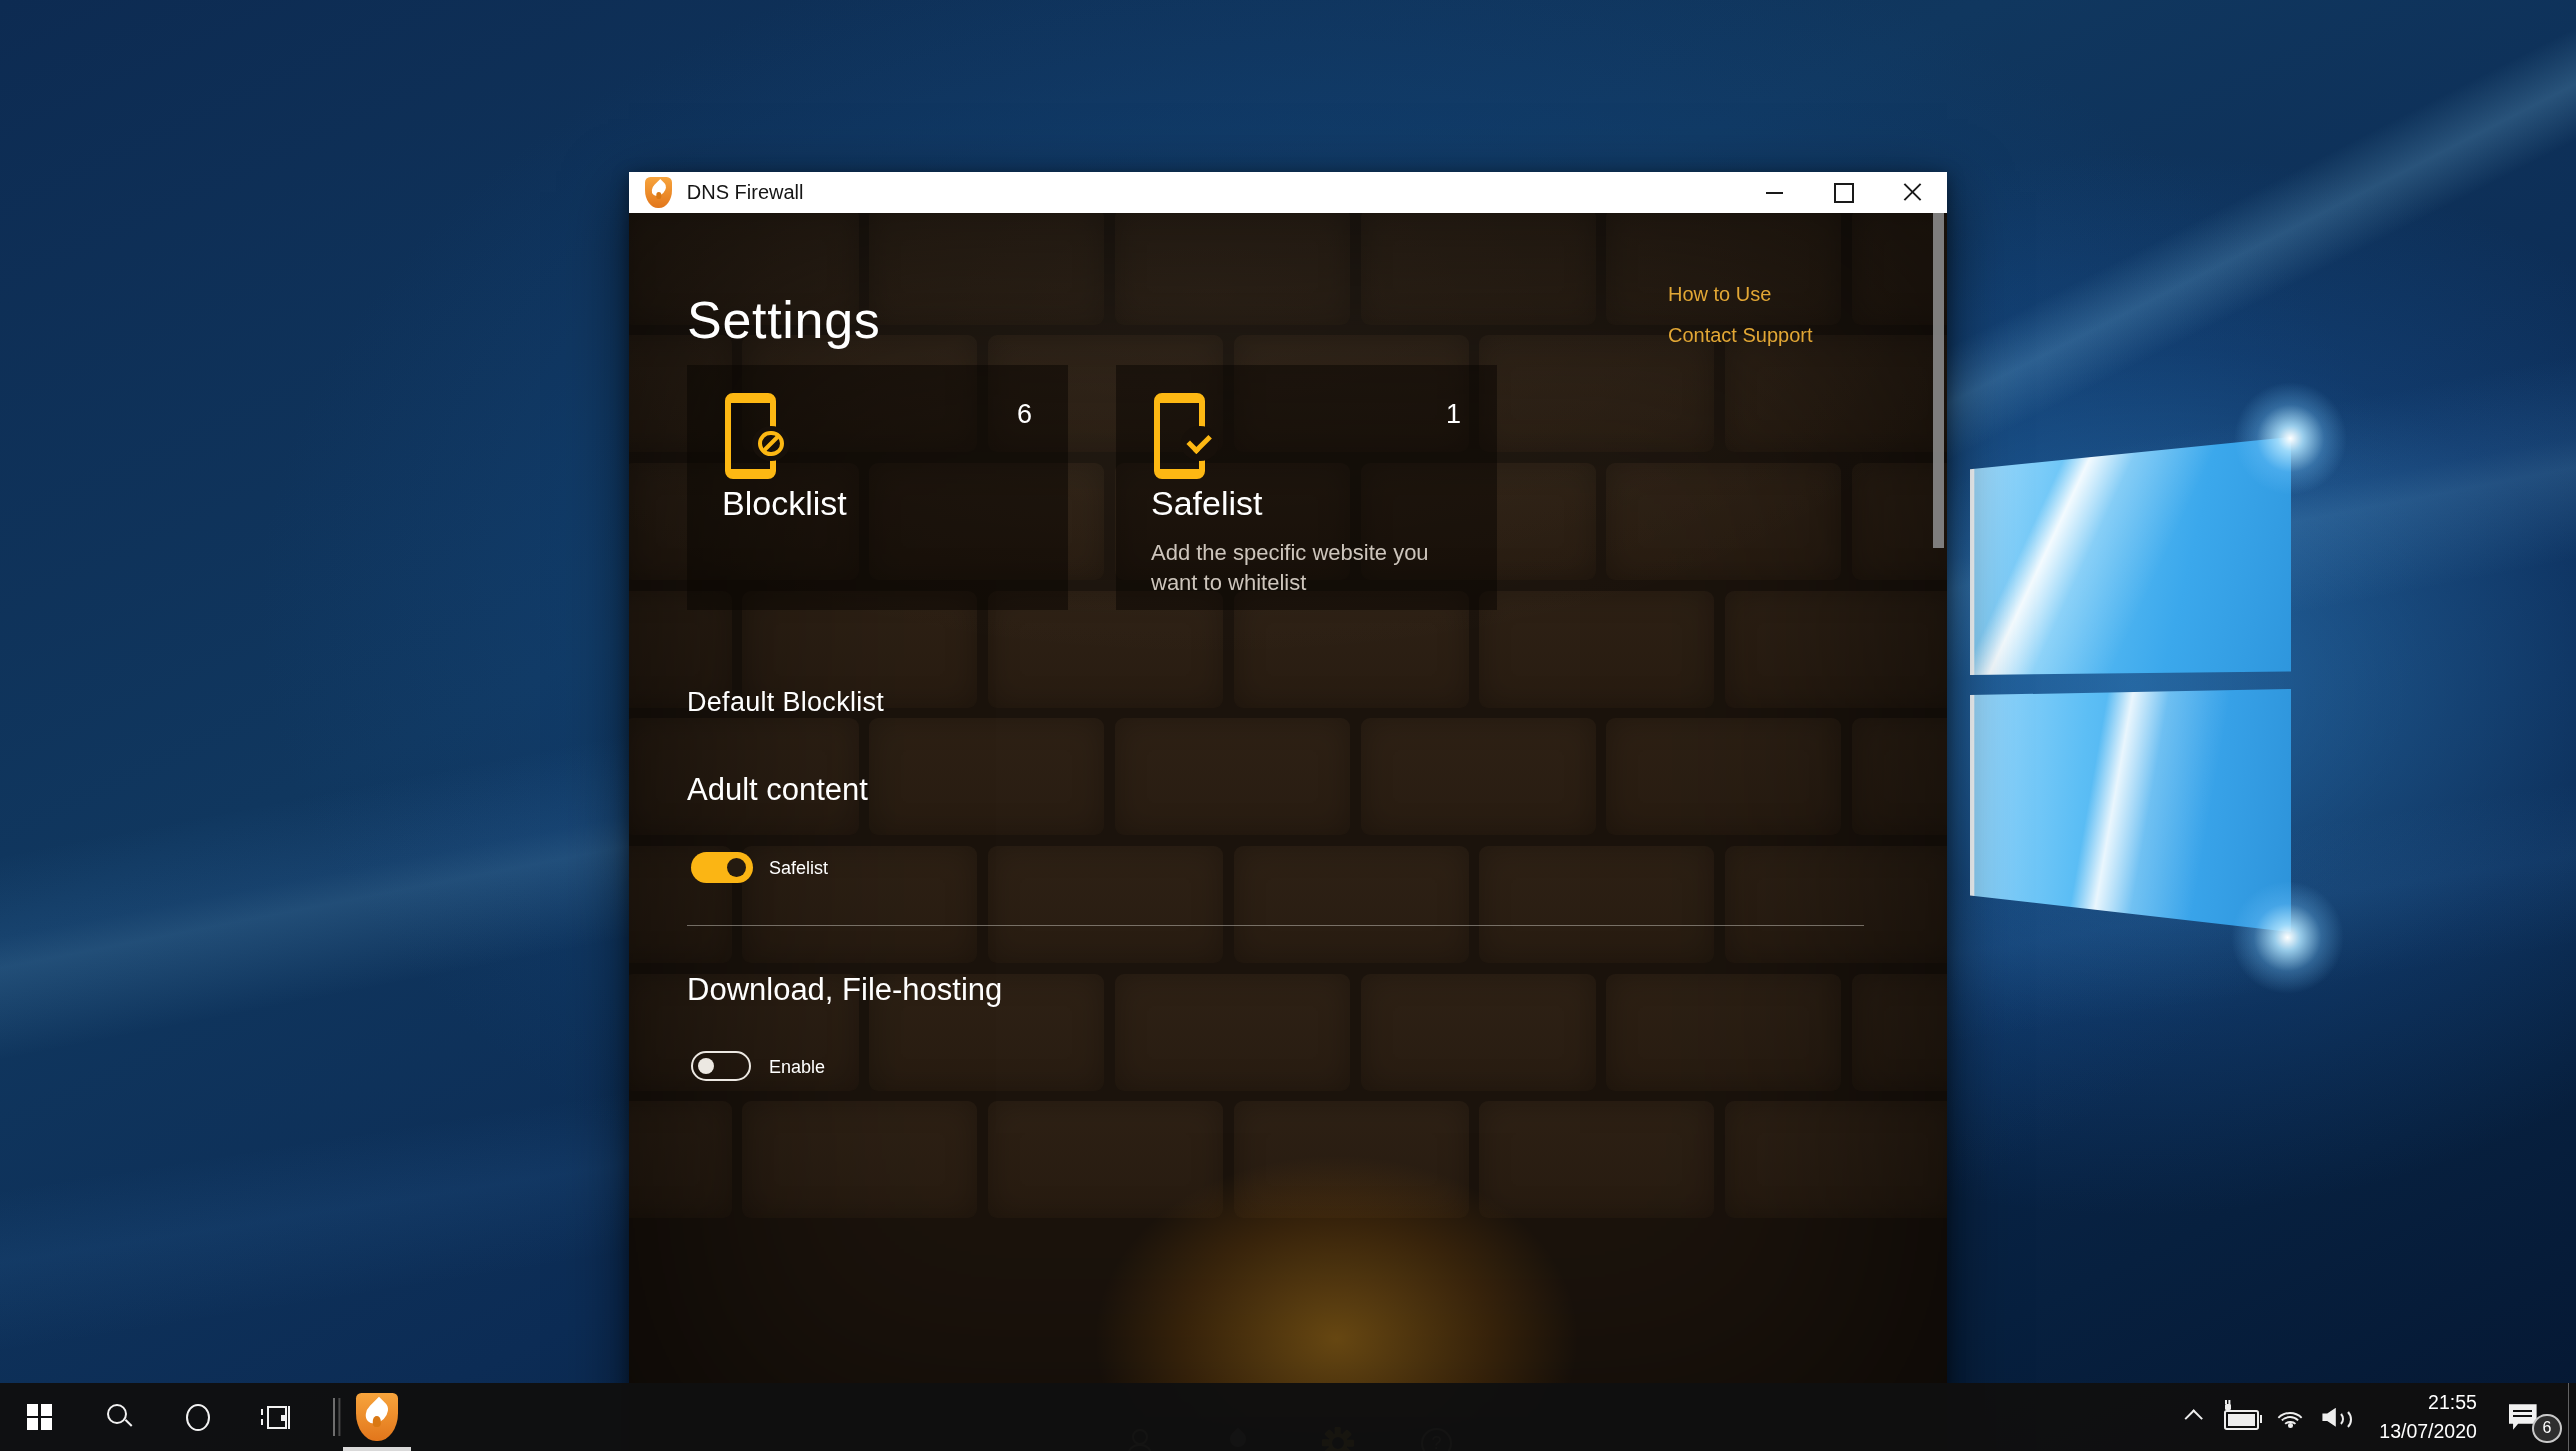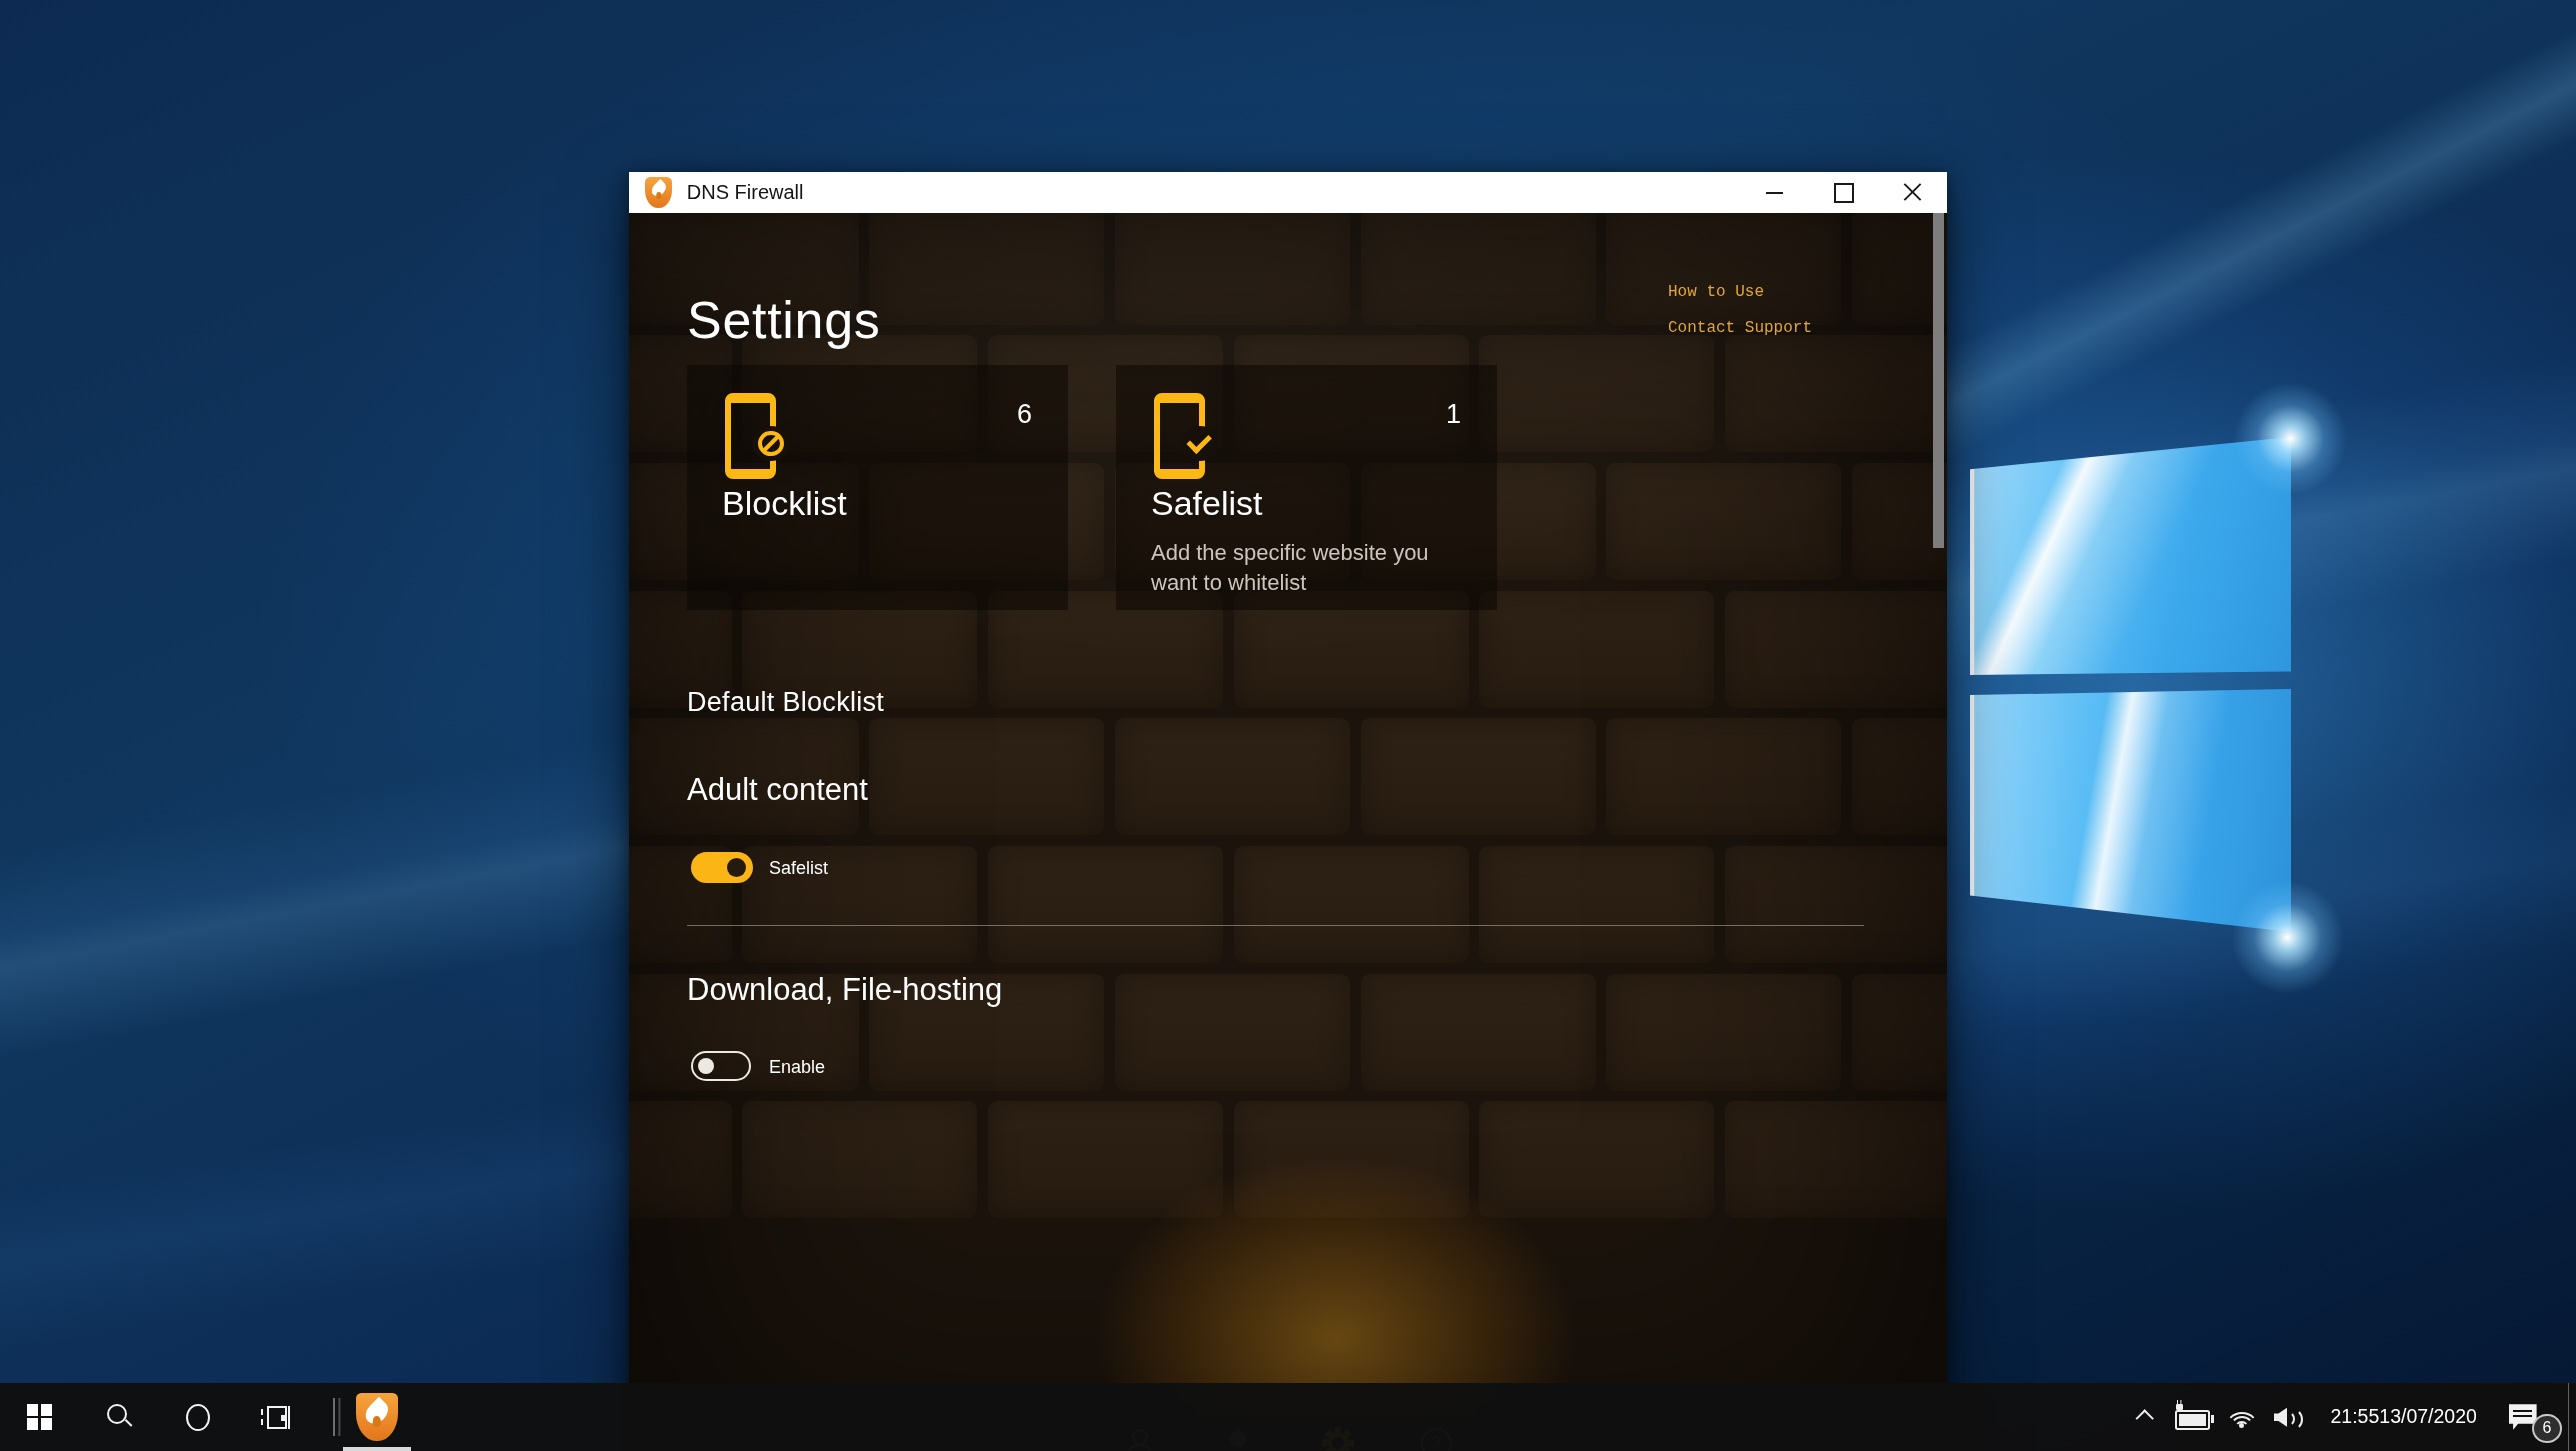--- a/index.html
+++ b/index.html
@@ -69,21 +69,21 @@
     box-shadow:inset 0 0 31px rgba(0,0,0,.28);}
   .vignette{position:absolute;inset:0;pointer-events:none;
     background:radial-gradient(1140px 537px at 44% 6%,rgba(255,235,205,.05),transparent 70%);
     box-shadow:inset 0 0 282px 60px rgba(0,0,0,.55);}
   .glow{position:absolute;left:372px;bottom:-94px;width:671px;height:510px;pointer-events:none;
     background:radial-gradient(closest-side,rgba(255,176,32,.34),rgba(255,150,10,.13) 46%,transparent 72%);}
   .scroll-thumb{position:absolute;top:0;right:3.4px;width:10.7px;height:335px;background:#8a8a8a;opacity:.9;}
 
   .page-title{position:absolute;left:58px;top:42px;font-size:52px;font-weight:300;color:#ffffff;letter-spacing:0.7px;}
   .header-links{position:absolute;left:1039px;top:70px;display:flex;flex-direction:column;gap:18px;}
-  .hlink{font-size:16px;color:#e2a735;cursor:pointer;text-decoration:none;font-family:Liberation Mono, monospace;}
+  .hlink{font-size:20px;color:#e2a735;cursor:pointer;text-decoration:none;}
 
   .cards{position:absolute;left:58px;top:152px;display:flex;gap:48px;}
   .card{width:381px;height:245px;background:rgba(9,5,2,.52);position:relative;cursor:pointer;}
   .card-count{position:absolute;top:34px;right:36px;font-size:27px;font-weight:300;color:#ffffff;}
   .card-title{position:absolute;left:35px;top:119px;font-size:34px;font-weight:300;color:#ffffff;}
   .card-desc{position:absolute;left:35px;top:173px;width:322px;font-size:22px;line-height:1.38;font-weight:300;color:#cdc5bc;}
   .phone{position:absolute;left:38px;top:28px;width:39px;height:66px;border:6px solid #FDB813;border-width:10px 6px 10px 6px;border-radius:8px;}
   .badge-dark{position:absolute;right:-20px;top:23px;width:38px;height:35px;background:#17100a;border-radius:50%;
     display:flex;align-items:center;justify-content:center;}
   .no-sign{position:relative;width:17.4px;height:17.4px;border:4px solid #FDB813;border-radius:50%;}
@@ -159,21 +159,21 @@
   .w1{width:31px;height:31px;bottom:-17px;}
   .w2{width:21px;height:21px;bottom:-11.4px;}
   .w3{width:11.4px;height:11.4px;bottom:-6.7px;}
   .wdot{position:absolute;left:50%;bottom:2px;width:4.7px;height:4.7px;margin-left:-2.3px;background:#eee;border-radius:50%;}
   .icon-vol{position:relative;width:31px;height:24px;}
   .icon-vol::before{content:"";position:absolute;left:0;top:2.7px;width:13.4px;height:19px;background:#eee;
     clip-path:polygon(0 30%,36% 30%,100% 0,100% 100%,36% 70%,0 70%);}
   .v-arc{position:absolute;border:2px solid transparent;border-right-color:#eee;border-radius:50%;}
   .v1{left:6.7px;top:2.7px;width:19px;height:19px;}
   .v2{left:5.4px;top:6px;width:12px;height:12px;}
-  .clock{display:flex;flex-direction:row;align-items:center;gap:0;padding:0 17.4px;color:#fff;}
+  .clock{display:flex;flex-direction:column;align-items:flex-end;gap:7px;padding:0 17.4px;color:#fff;}
   .clock div{font-size:19.5px;line-height:1.1;}
   .icon-action{position:relative;width:28px;height:25.5px;margin-right:17.4px;}
   .icon-action::before{content:"";position:absolute;inset:0;background:#f2f2f2;
     clip-path:polygon(0 0,100% 0,100% 76%,34% 76%,16% 100%,16% 76%,0 76%);}
   .ac-line{position:absolute;left:4.7px;width:19px;height:2px;background:#101010;}
   .ac1{top:5.4px;} .ac2{top:10.7px;}
   .tray-badge{position:absolute;right:6.7px;bottom:8px;width:29.5px;height:29.5px;border-radius:50%;
     background:#2e2e2e;border:2px solid #c9c9c9;box-sizing:border-box;display:flex;align-items:center;justify-content:center;
     color:#fff;font-size:16px;}
   .show-desktop{width:6.7px;height:68px;border-left:1.3px solid rgba(255,255,255,.35);cursor:pointer;}

